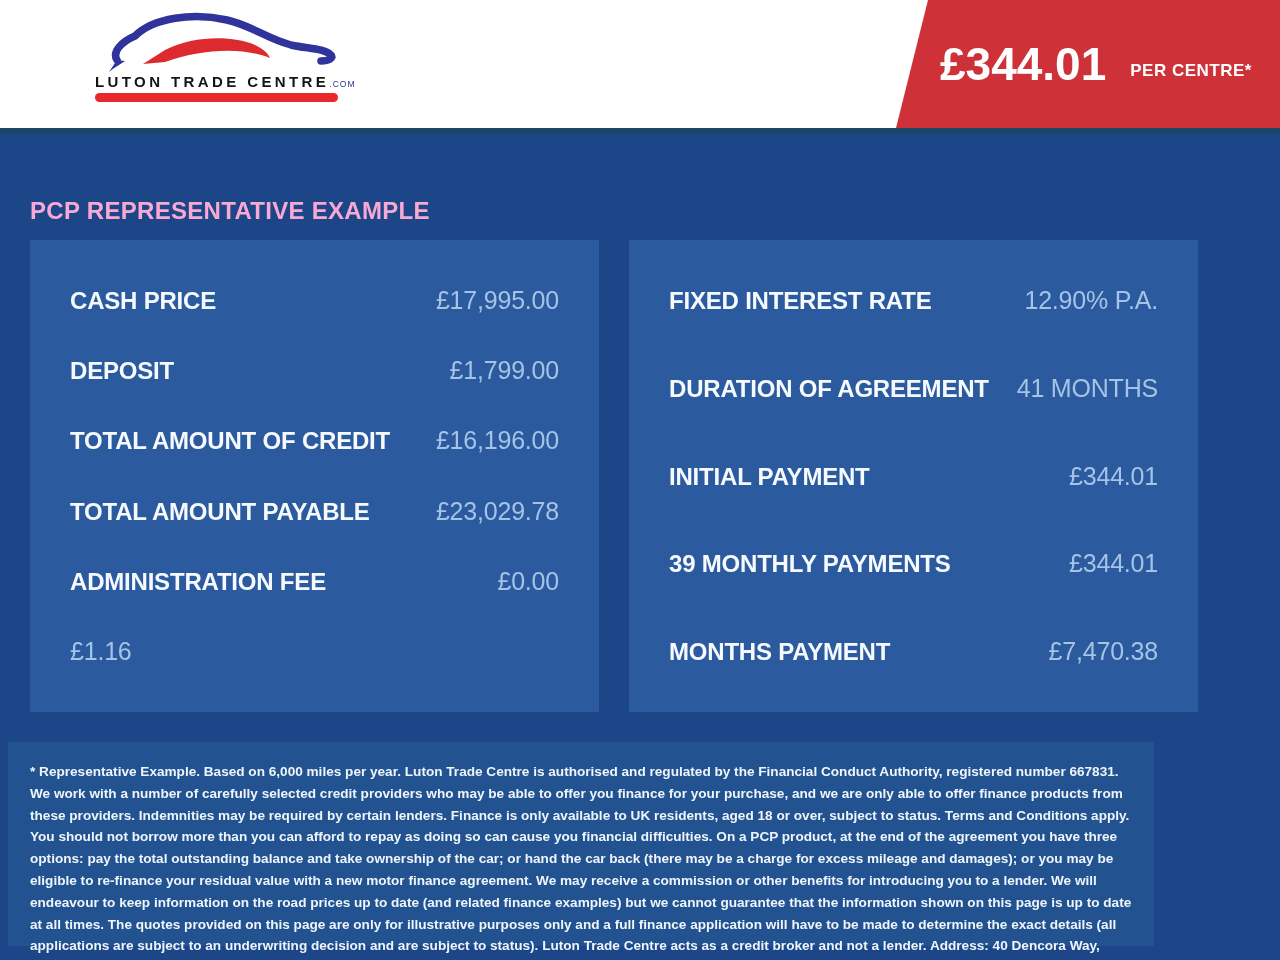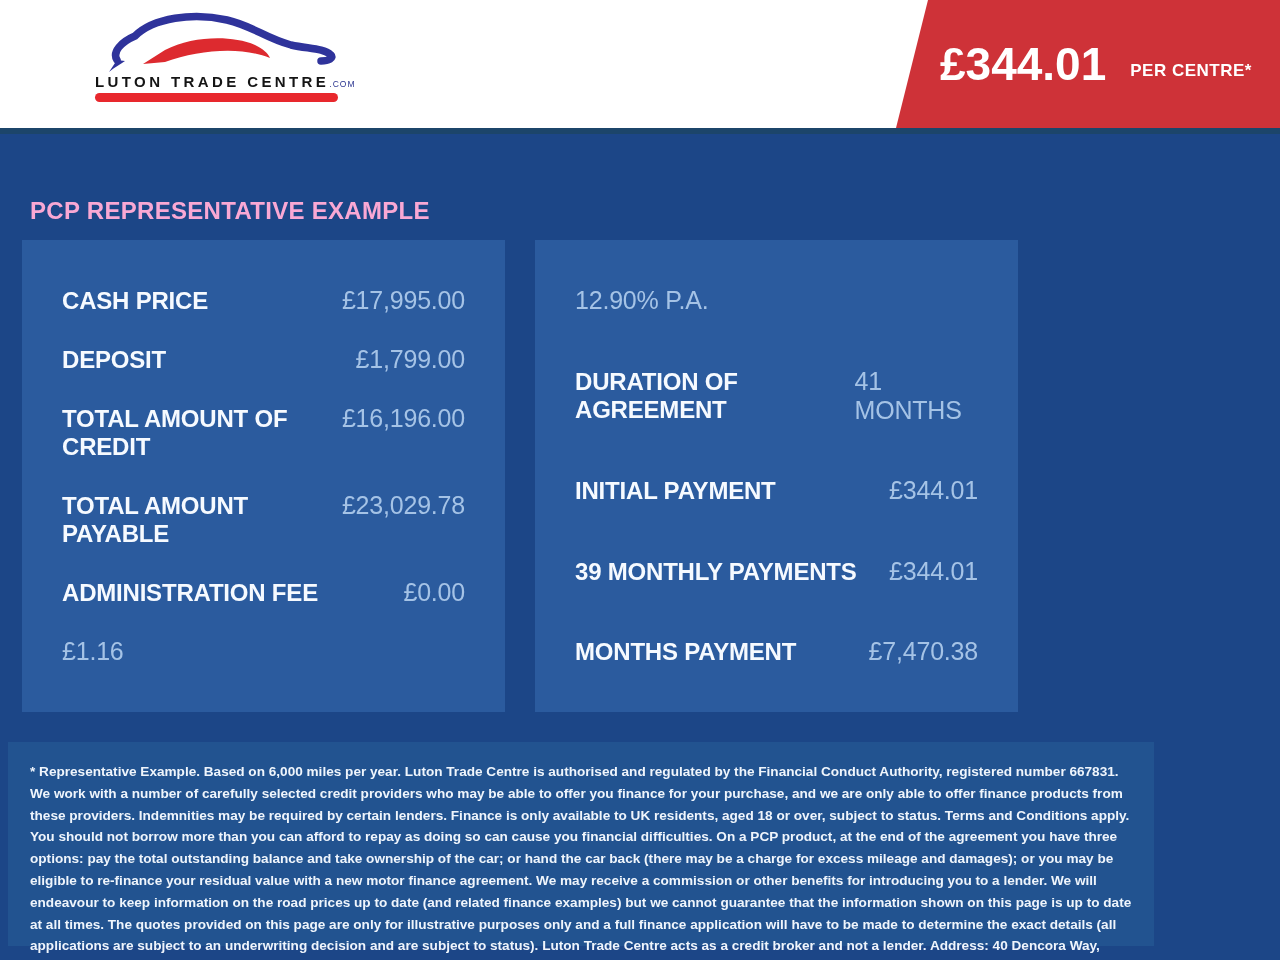--- a/index.html
+++ b/index.html
@@ -19,21 +19,21 @@
 
   .banner{position:absolute;top:0;left:888px;width:392px;height:128px;background:#CE3238;
           clip-path:polygon(40px 0,392px 0,392px 128px,8px 128px);display:flex;align-items:center;}
   .banner-inner{display:flex;align-items:baseline;gap:24px;padding-left:52px;}
   .banner-amount{font-size:46px;font-weight:bold;color:#ffffff;}
   .banner-period{font-size:17px;font-weight:bold;color:#ffffff;letter-spacing:0.5px;position:relative;top:-4px;}
 
   
   .page-title{position:absolute;top:169px;left:30px;font-size:24px;font-weight:bold;color:#f9a8d4;letter-spacing:0.3px;margin-top:28px;}
 
-  .panels{position:absolute;top:240px;left:22px;width:996px;display:flex;gap:30px;}
+  .panels{position:absolute;top:240px;left:30px;width:1168px;display:flex;gap:30px;}
   .panel{flex:1;height:472px;background:#2B5B9E;box-sizing:border-box;padding:46px 40px;
          display:flex;flex-direction:column;justify-content:space-between;}
   .finance-row{display:flex;justify-content:space-between;align-items:baseline;}
   .finance-label{font-size:24px;font-weight:bold;color:#F6FAFF;letter-spacing:-0.2px;}
   .finance-value{font-size:25px;font-weight:normal;color:#A5C3E6;letter-spacing:-0.2px;}
 
   
   .footer{position:absolute;left:8px;top:742px;width:1146px;height:204px;background:#225390;
           box-sizing:border-box;padding:19px 16px 0 22px;}
   .disclaimer{margin:0;font-size:13.6px;font-weight:bold;color:#EFF5FC;line-height:21.8px;text-align:left;}
@@ -92,20 +92,21 @@
         <span class="finance-label">ADMINISTRATION FEE</span>
         <span class="finance-value">£0.00</span>
       </div>
       <div class="finance-row">
         <span class="finance-value">£1.16</span>
       </div>
     </div>
 
     <div class="panel">
       <div class="finance-row">
+        <span class="finance-label">FIXED INTEREST RATE</span>
         <span class="finance-value">12.90% P.A.</span>
       </div>
       <div class="finance-row">
         <span class="finance-label">DURATION OF AGREEMENT</span>
         <span class="finance-value">41 MONTHS</span>
       </div>
       <div class="finance-row">
         <span class="finance-label">INITIAL PAYMENT</span>
         <span class="finance-value">£344.01</span>
       </div>

